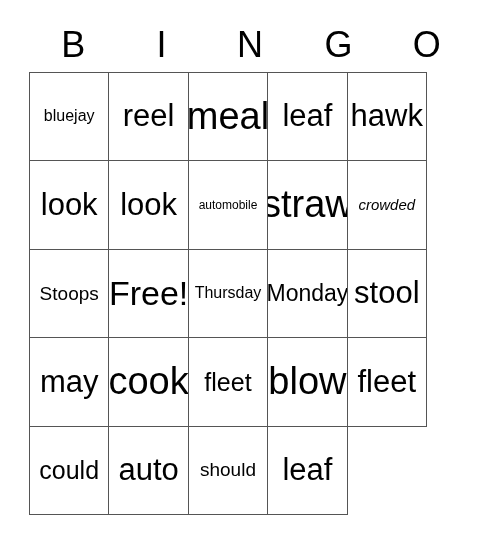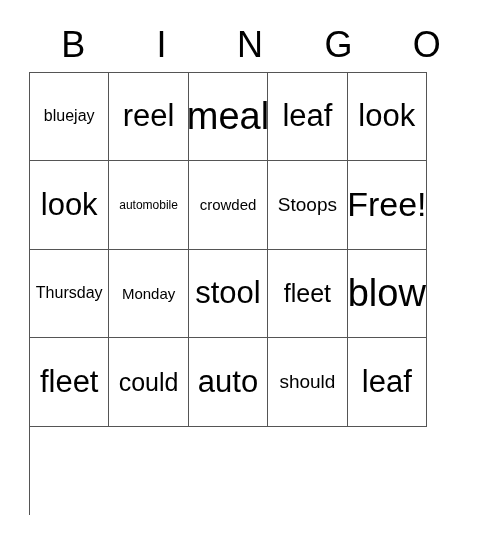--- a/index.html
+++ b/index.html
@@ -77,23 +77,23 @@
     display: block;
     white-space: nowrap;
     line-height: 1.05;
     text-align: center;
     color: #000000;
     user-select: none;
   }
 
   
   .fs-xs  { font-size: 12px; }
-  .fs-s   { font-size: 15px; }
+  .fs-s   { font-size: 15px; font-style: italic; }
   .fs-sm  { font-size: 16px; }
-  .fs-m   { font-size: 15px; }
+  .fs-m   { font-size: 23px; }
   .fs-ml  { font-size: 19px; }
   .fs-l   { font-size: 25px; }
   .fs-xl  { font-size: 38px; }
   .fs-xxl { font-size: 31px; }
   .fs-max { font-size: 34px; }
 </style>
 </head>
 <body>
 
 <div id="bingo-card">
@@ -115,47 +115,59 @@
       <span class="cell-text fs-xxl">reel</span>
     </div>
     <div class="bingo-cell">
       <span class="cell-text fs-xl">meal</span>
     </div>
     <div class="bingo-cell">
       <span class="cell-text fs-xxl">leaf</span>
     </div>
 
     <div class="bingo-cell">
+      <span class="cell-text fs-xxl">hawk</span>
+    </div>
+    <div class="bingo-cell">
       <span class="cell-text fs-xxl">look</span>
     </div>
     <div class="bingo-cell">
       <span class="cell-text fs-xxl">look</span>
     </div>
     <div class="bingo-cell">
       <span class="cell-text fs-xs">automobile</span>
+    </div>
+    <div class="bingo-cell">
+      <span class="cell-text fs-xl">straw</span>
     </div>
 
     <div class="bingo-cell">
       <span class="cell-text fs-s">crowded</span>
     </div>
     <div class="bingo-cell">
       <span class="cell-text fs-ml">Stoops</span>
     </div>
     <div class="bingo-cell">
       <span class="cell-text fs-max">Free!</span>
     </div>
     <div class="bingo-cell">
       <span class="cell-text fs-sm">Thursday</span>
     </div>
     <div class="bingo-cell">
       <span class="cell-text fs-m">Monday</span>
     </div>
 
     <div class="bingo-cell">
       <span class="cell-text fs-xxl">stool</span>
+    </div>
+    <div class="bingo-cell">
+      <span class="cell-text fs-xxl">may</span>
+    </div>
+    <div class="bingo-cell">
+      <span class="cell-text fs-xl">cook</span>
     </div>
     <div class="bingo-cell">
       <span class="cell-text fs-l">fleet</span>
     </div>
     <div class="bingo-cell">
       <span class="cell-text fs-xl">blow</span>
     </div>
 
     <div class="bingo-cell">
       <span class="cell-text fs-xxl">fleet</span>

